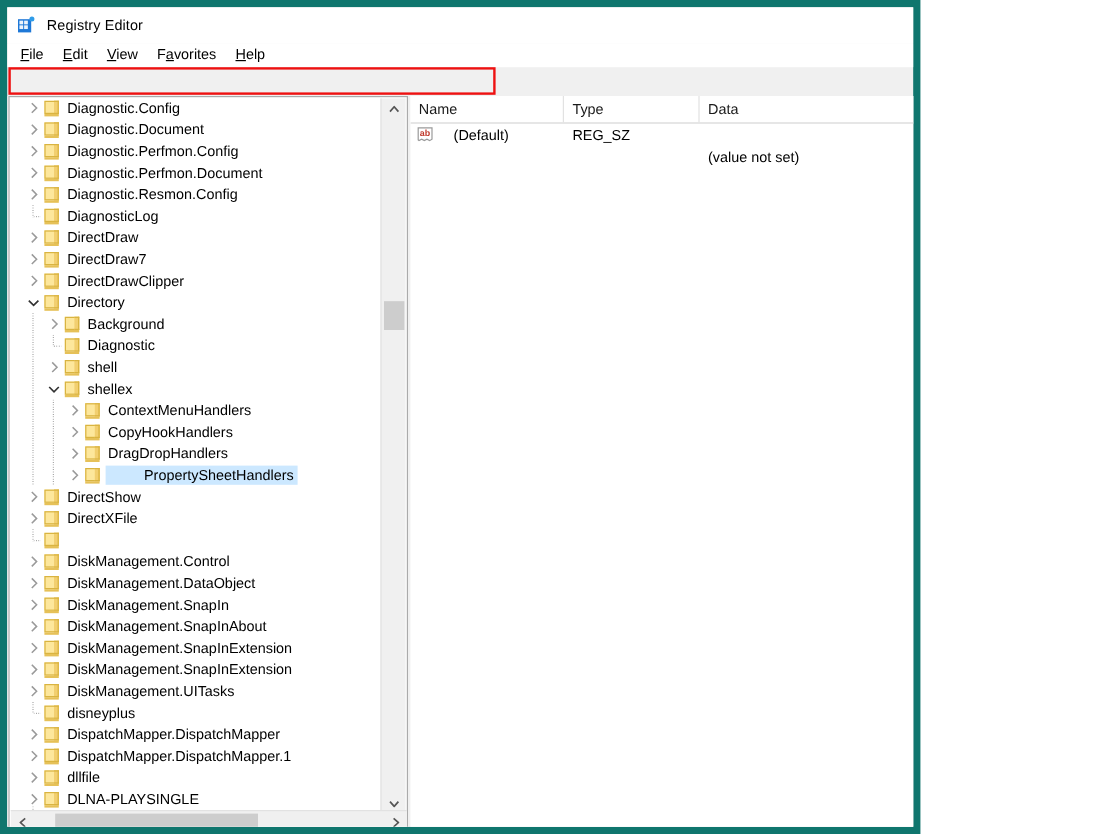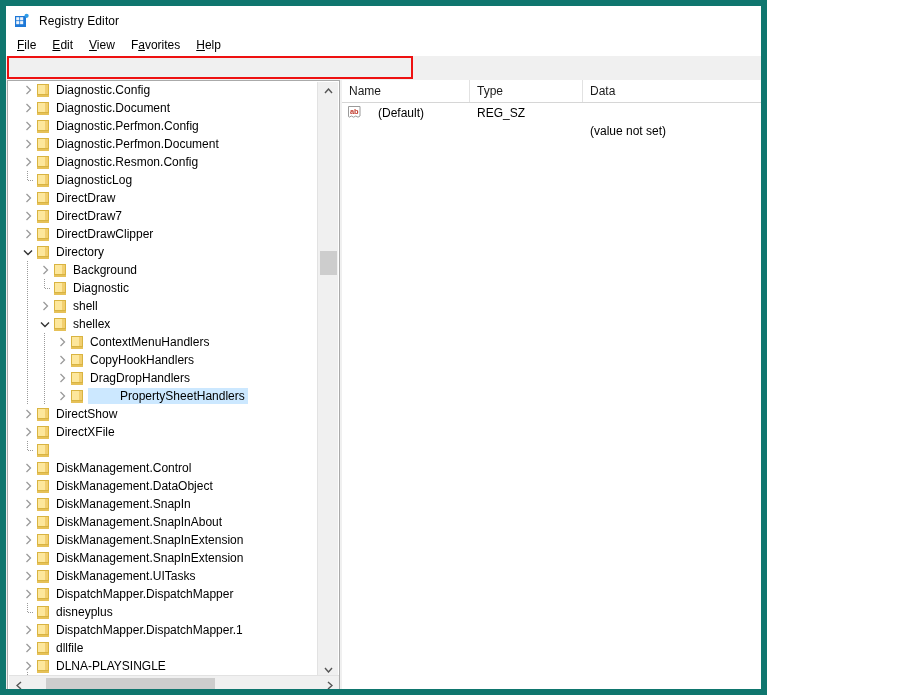--- a/index.html
+++ b/index.html
@@ -747,40 +747,40 @@
               </svg>
             </span>
             <span class="kfolder">
               <span class="body"></span>
               <span class="spine"></span>
               <span class="base"></span>
             </span>
             <span class="label">DiskManagement.UITasks</span>
           </div>
           <div class="tree-row">
+            <span class="dots elbow"></span>
+            <span class="kfolder">
+              <span class="body"></span>
+              <span class="spine"></span>
+              <span class="base"></span>
+            </span>
+            <span class="label">disneyplus</span>
+          </div>
+          <div class="tree-row">
             <span class="twisty">
               <svg width="7" height="10" viewBox="0 0 7 10">
                 <polyline points="1.5,1 5.5,5 1.5,9" fill="none" stroke="#9a9a9a" stroke-width="1.3"></polyline>
               </svg>
             </span>
             <span class="kfolder">
               <span class="body"></span>
               <span class="spine"></span>
               <span class="base"></span>
             </span>
             <span class="label">DispatchMapper.DispatchMapper</span>
-          </div>
-          <div class="tree-row">
-            <span class="dots elbow"></span>
-            <span class="kfolder">
-              <span class="body"></span>
-              <span class="spine"></span>
-              <span class="base"></span>
-            </span>
-            <span class="label">disneyplus</span>
           </div>
           <div class="tree-row">
             <span class="twisty">
               <svg width="7" height="10" viewBox="0 0 7 10">
                 <polyline points="1.5,1 5.5,5 1.5,9" fill="none" stroke="#9a9a9a" stroke-width="1.3"></polyline>
               </svg>
             </span>
             <span class="kfolder">
               <span class="body"></span>
               <span class="spine"></span>

